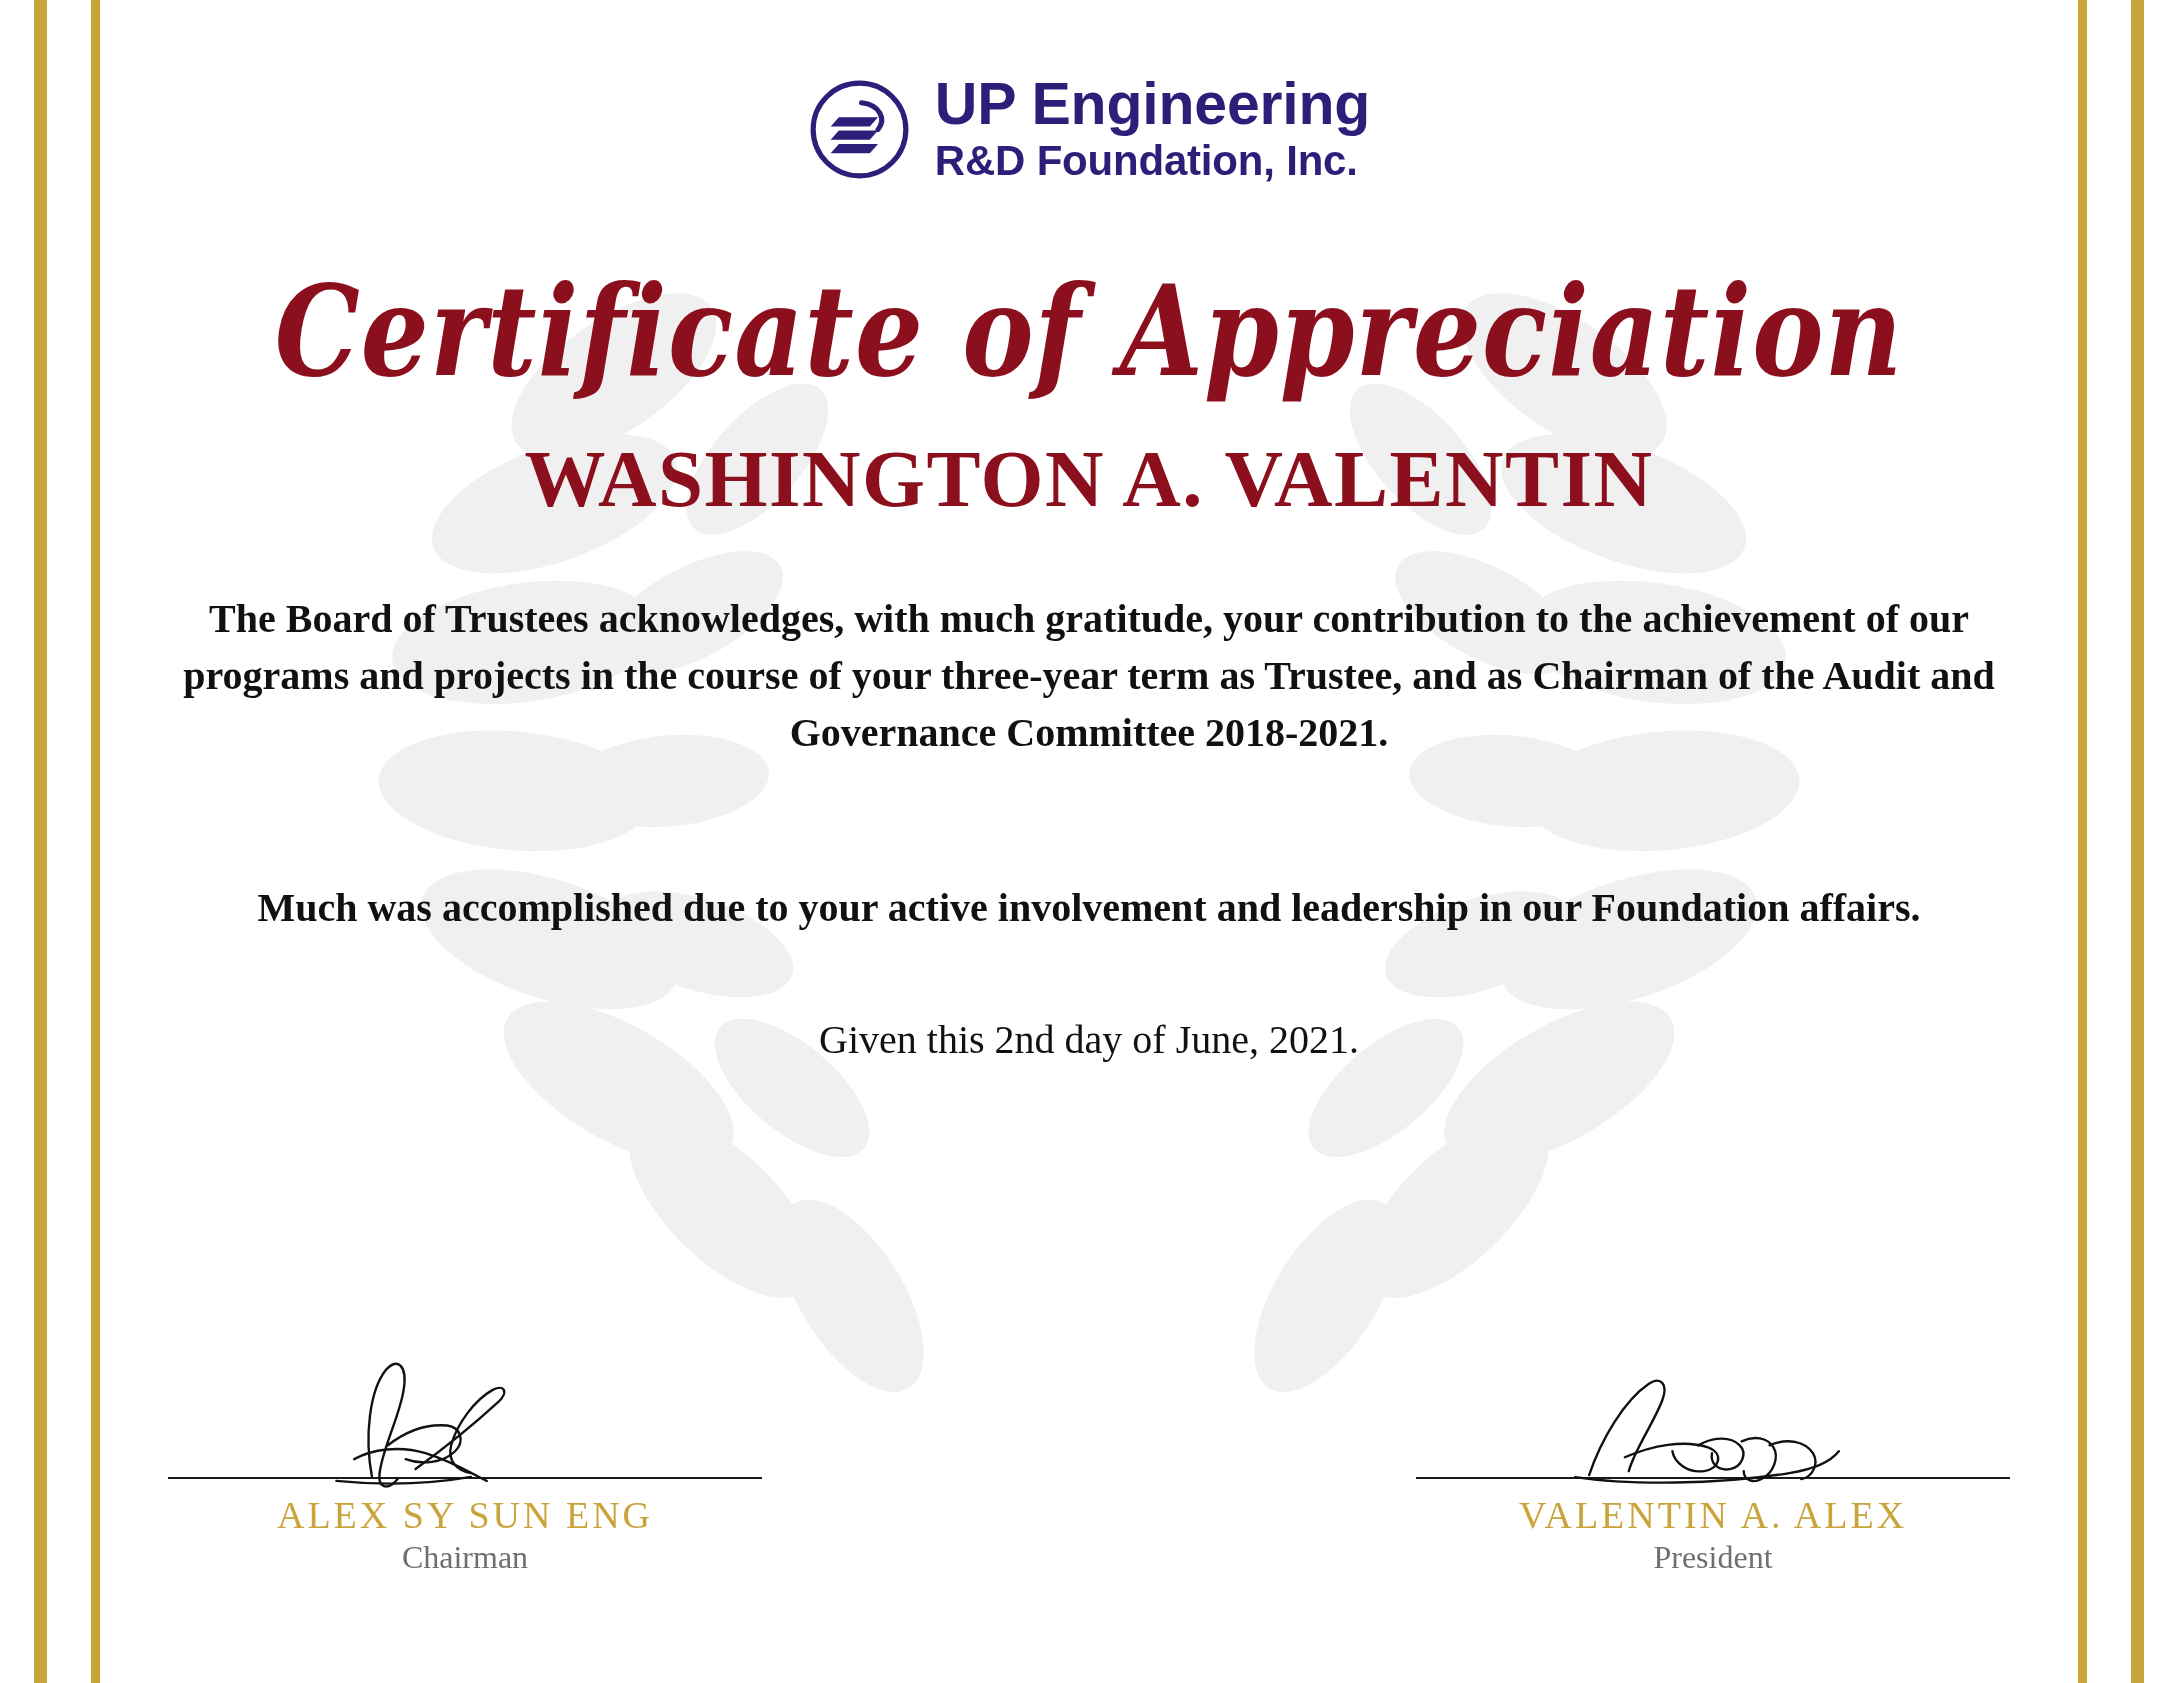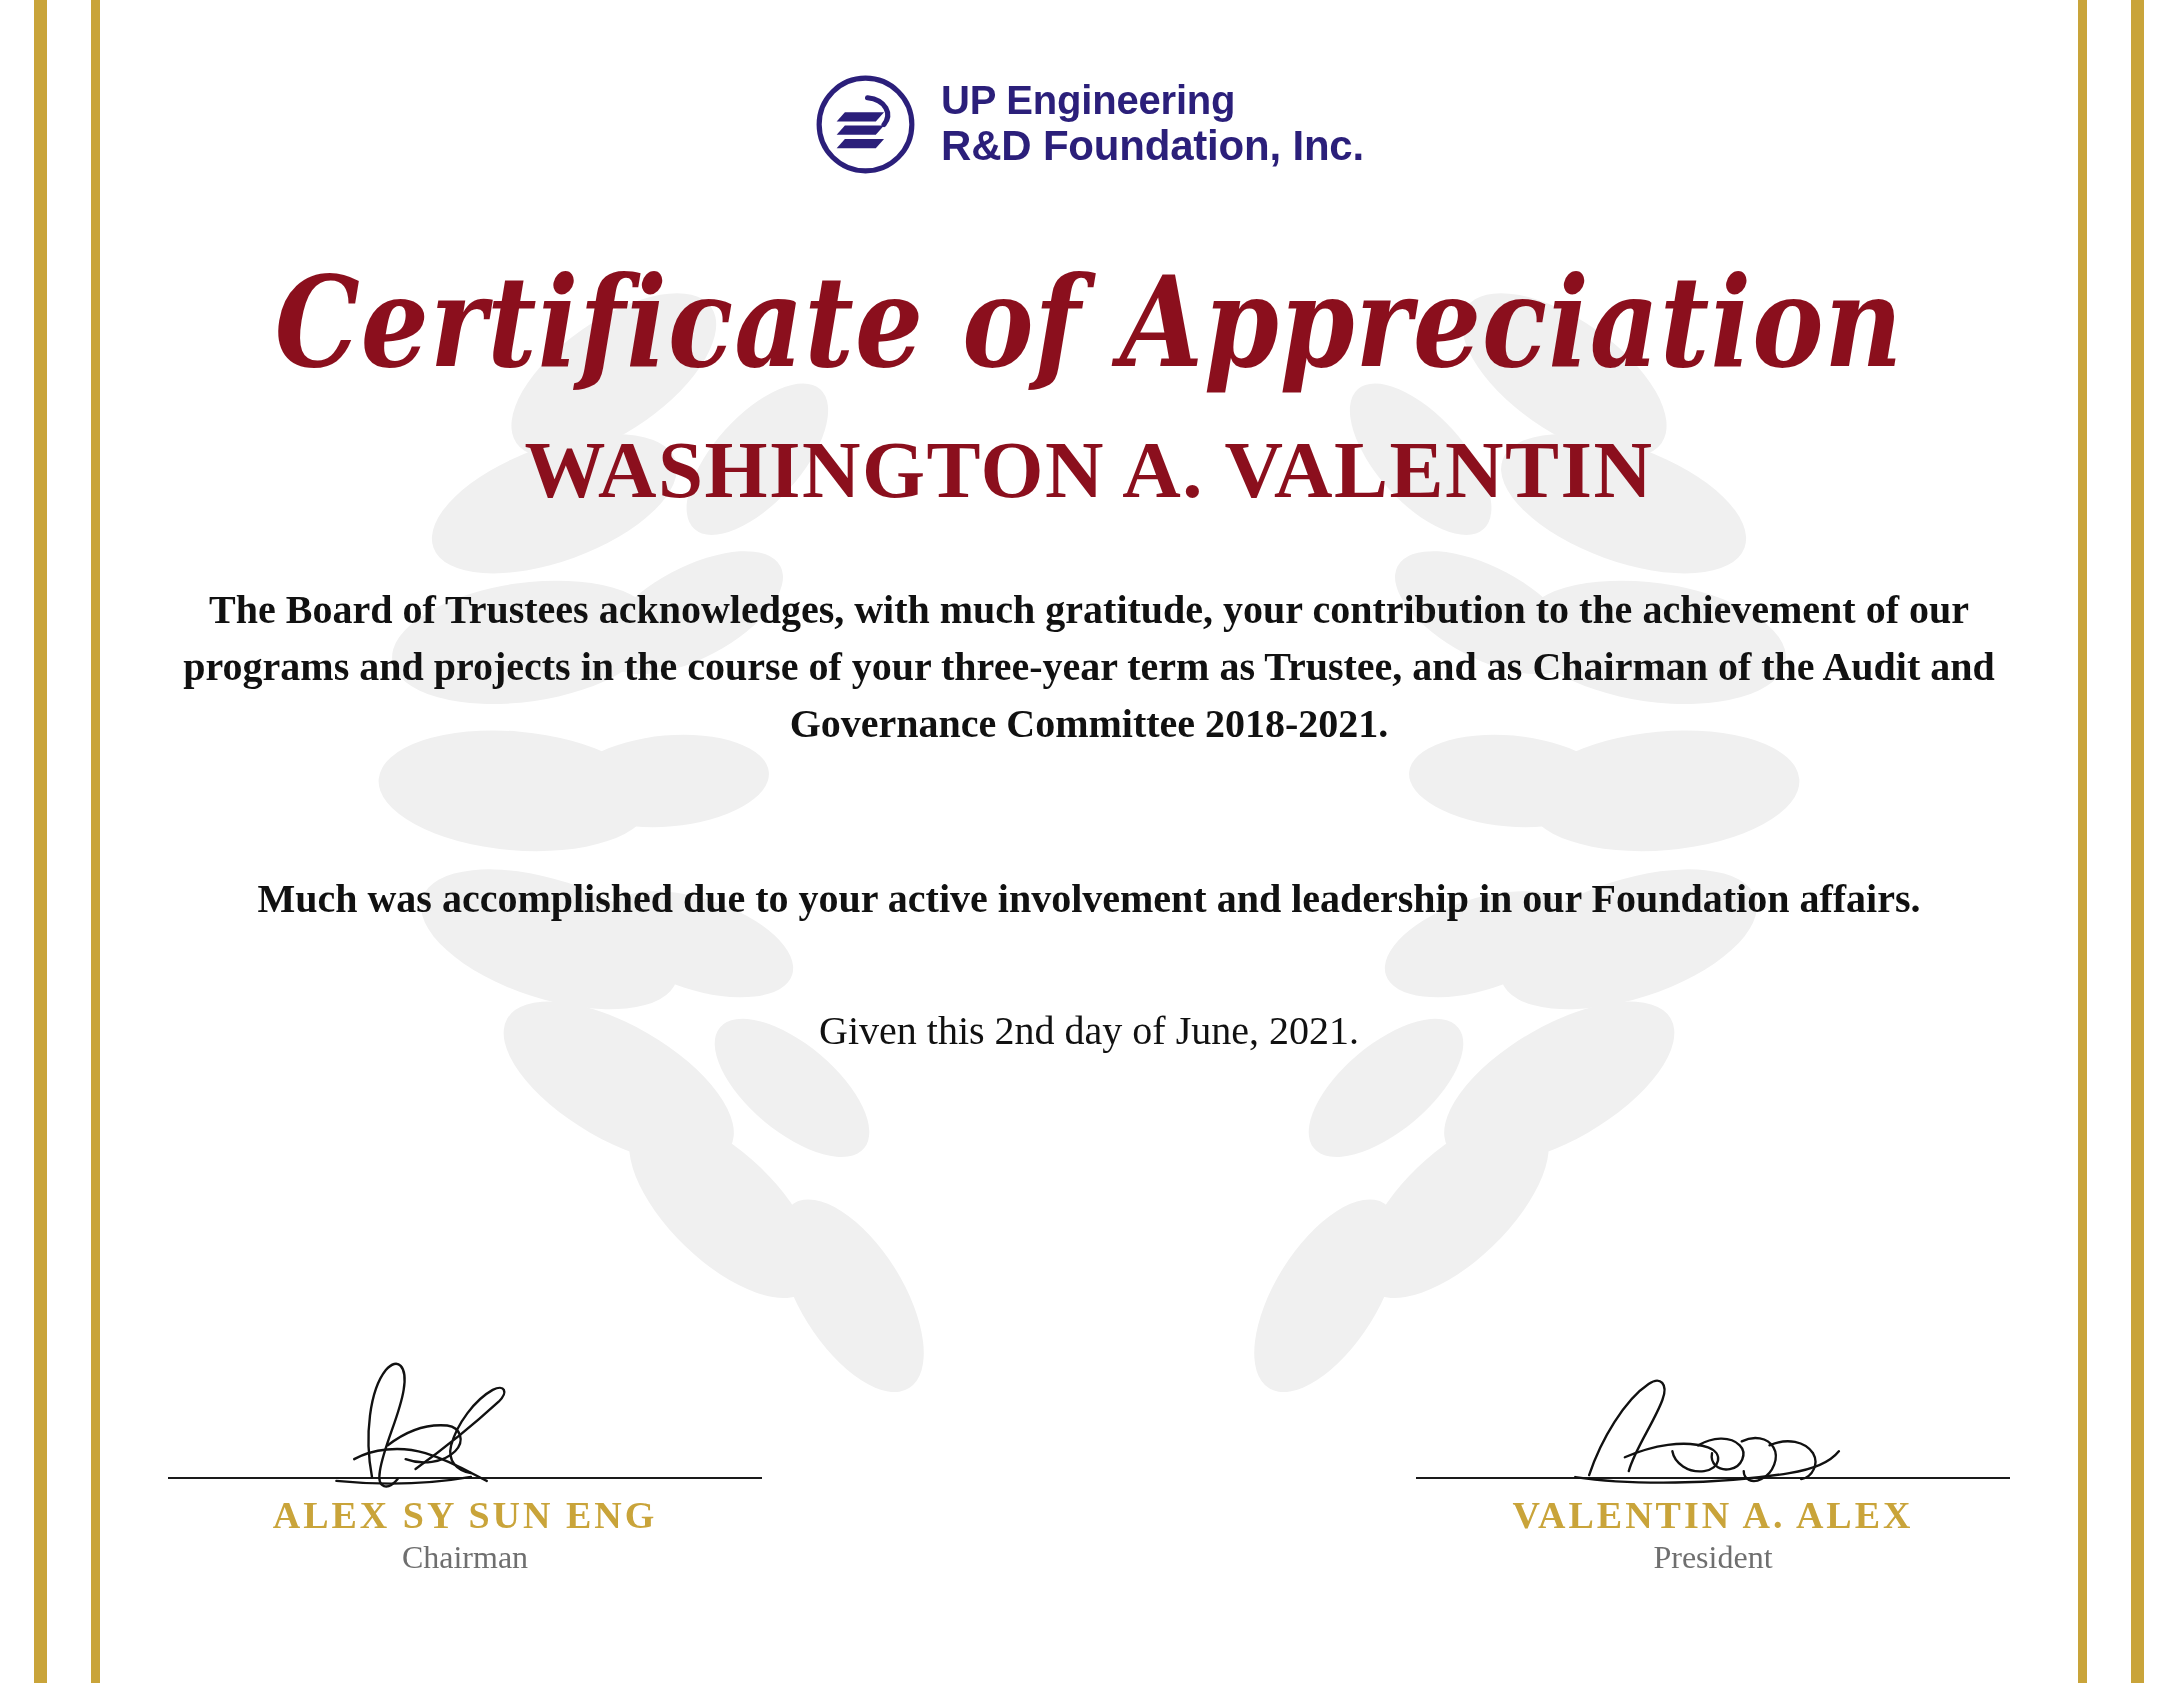--- a/index.html
+++ b/index.html
@@ -68,21 +68,21 @@
     height: 103px;
     flex: 0 0 auto;
   }
   .logo-text {
     text-align: left;
     font-family: "Liberation Sans", sans-serif;
     color: #2b1f7a;
     font-weight: bold;
     letter-spacing: -0.2px;
   }
-  .logo-line1 { font-size: 40px; line-height: 1.08; }
+  .logo-line1 { font-size: 59px; line-height: 1.08; }
   .logo-line2 { font-size: 42px; line-height: 1.15; }
 
   
   .title {
     margin-top: 83px;
     font-family: "DejaVu Serif", serif;
     font-style: italic;
     font-weight: bold;
     font-size: 107px;
     color: #8b0f1d;
@@ -151,21 +151,21 @@
   .sig-scribble.right { bottom: 73px; width: 327px; }
   .sig-line {
     width: 100%;
     height: 2px;
     background: #1a1a1a;
     margin: 0 auto;
   }
   .sig-name {
     margin-top: 14px;
     font-family: "Liberation Serif", serif;
-    font-weight: bold;
+    font-weight: normal;
     font-size: 38px;
     letter-spacing: 3px;
     color: #c9a43a;
   }
   .sig-role {
     margin-top: 2px;
     font-family: "Liberation Serif", serif;
     font-size: 32px;
     color: #6f6f6f;
   }

